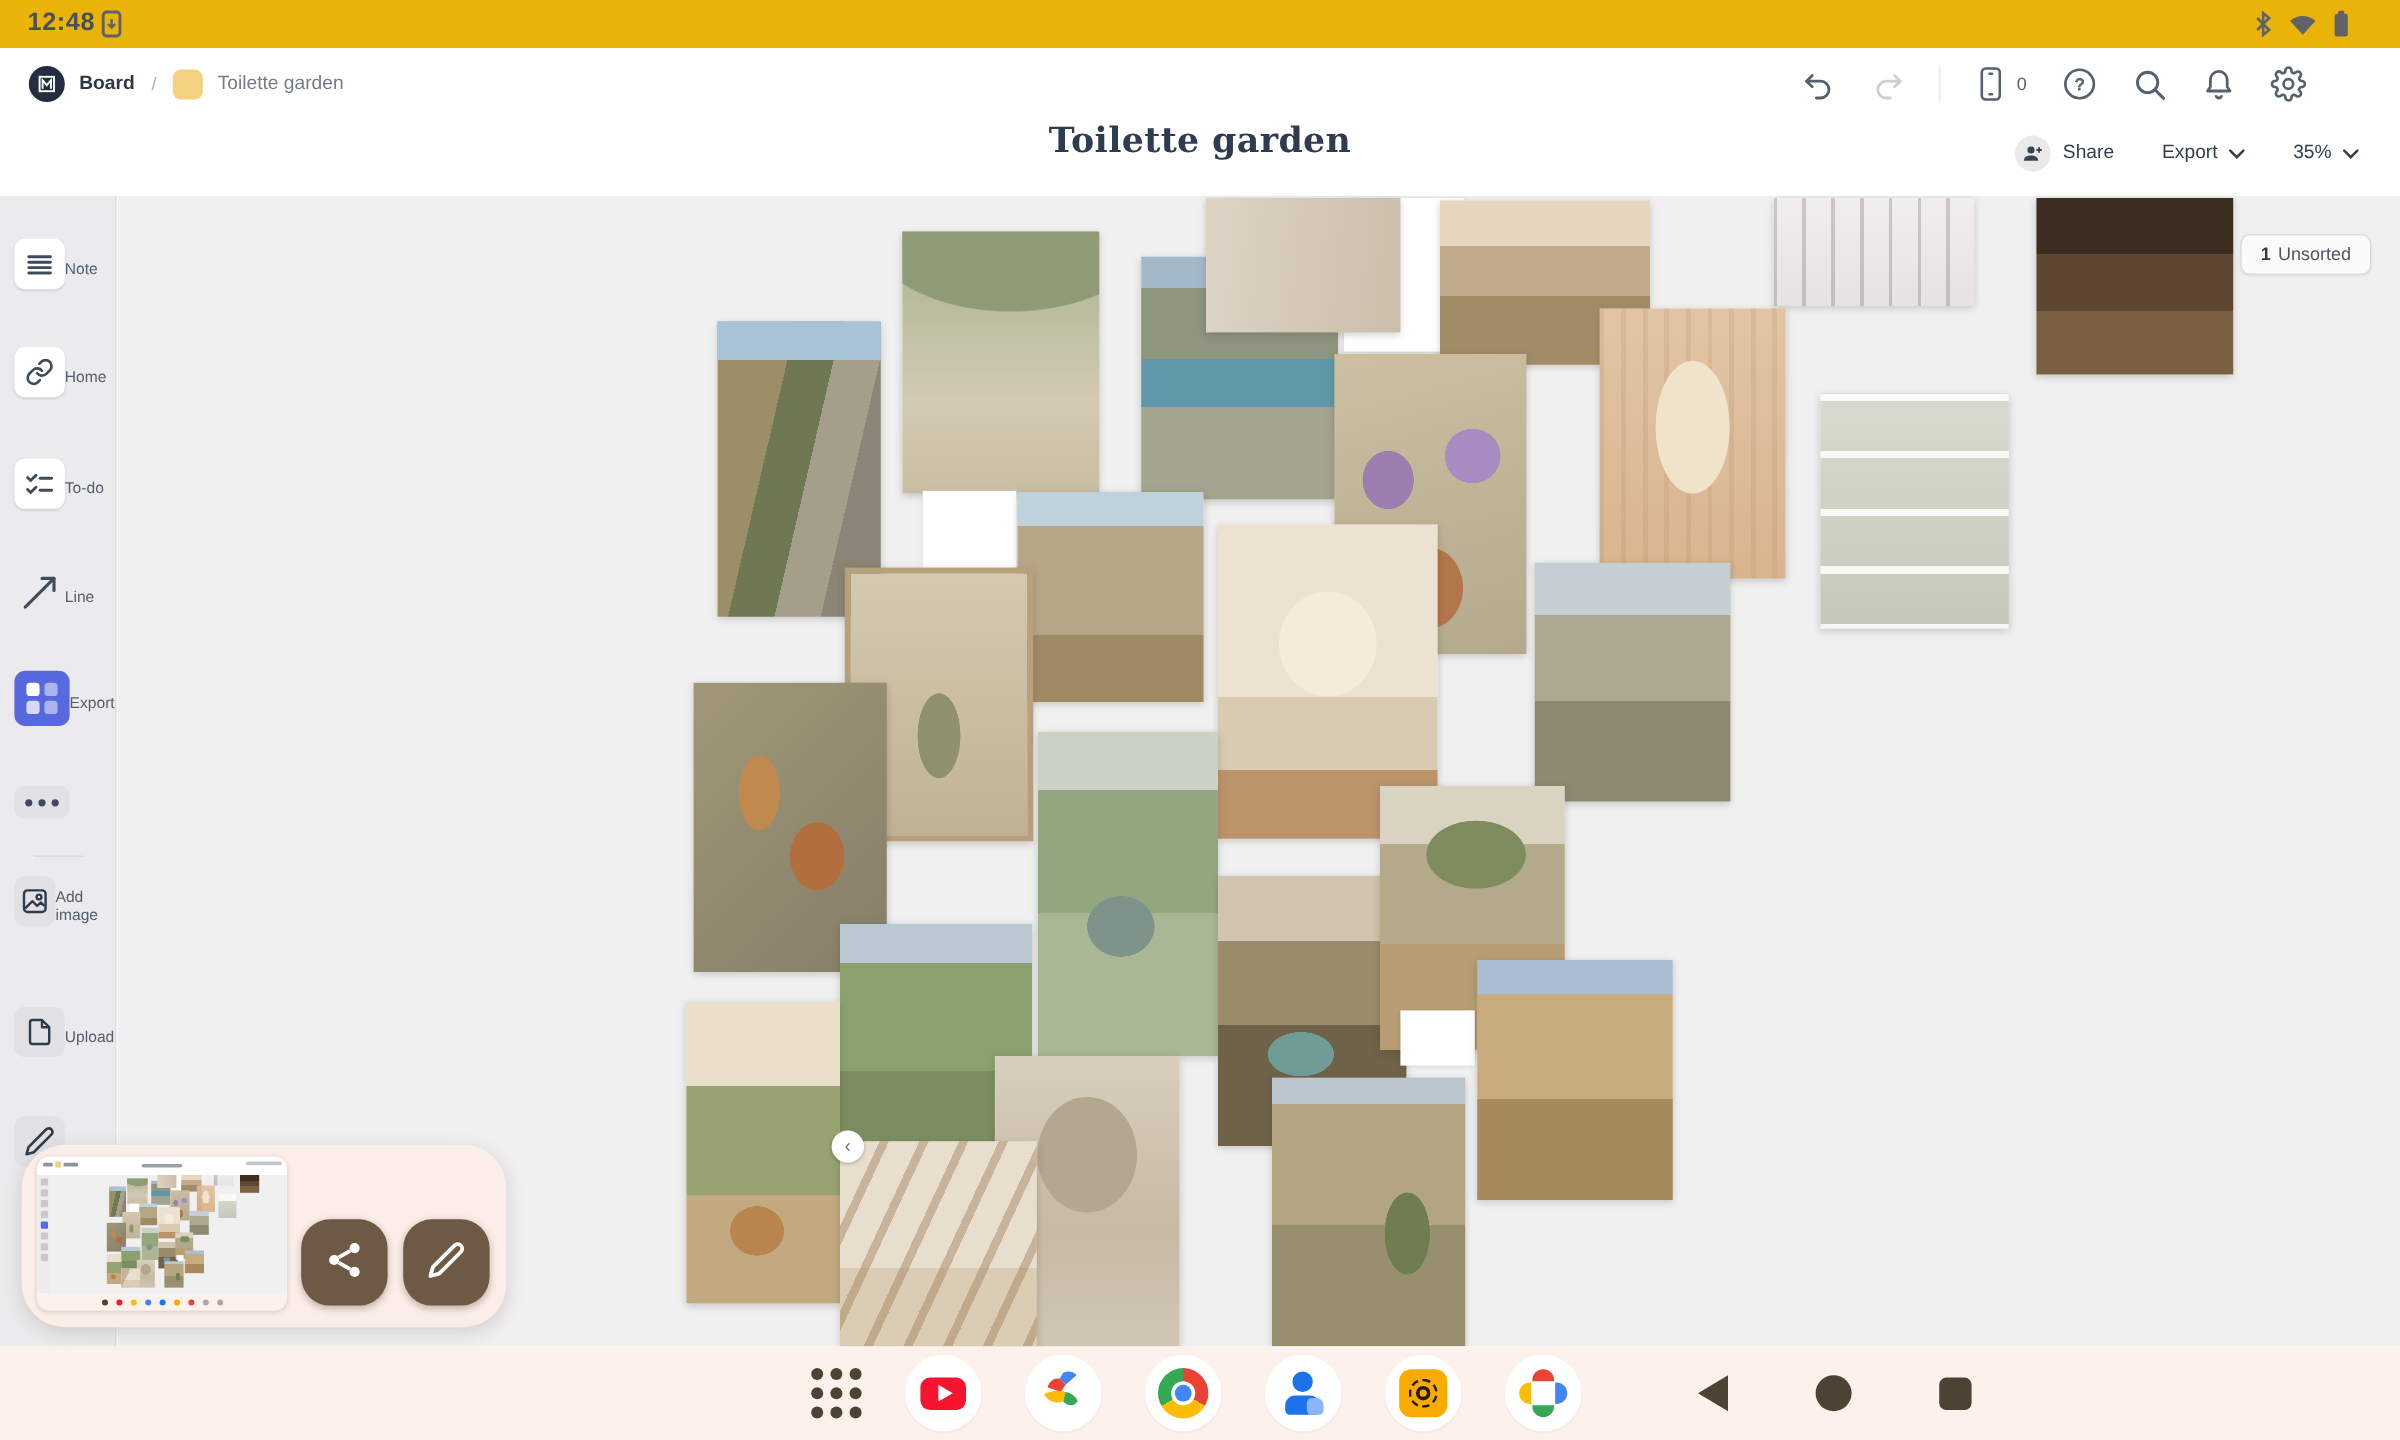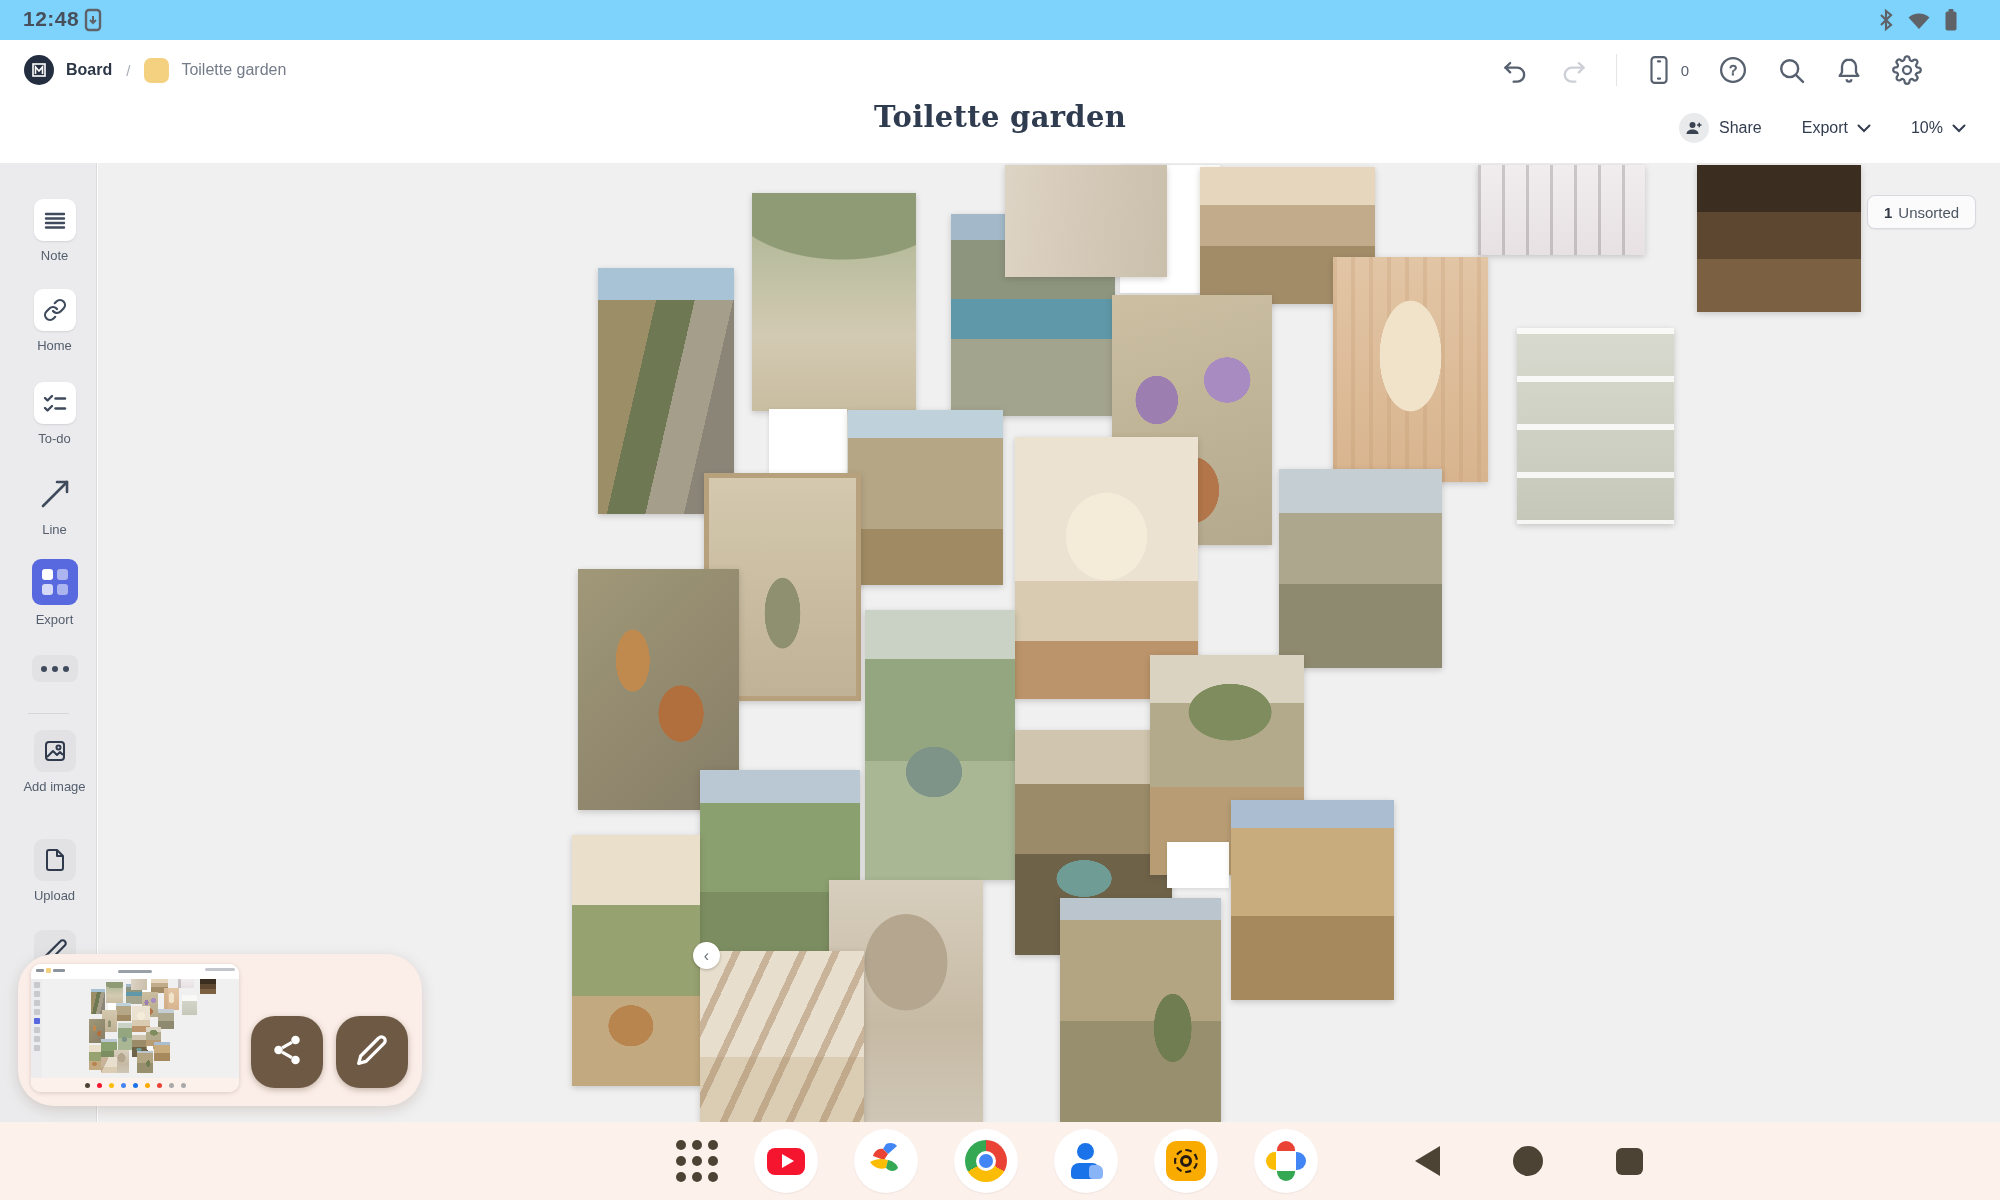--- a/index.html
+++ b/index.html
@@ -1,20 +1,20 @@
 <!DOCTYPE html>
 <html><head>
 <meta charset="utf-8">
 <style>
   * { margin:0; padding:0; box-sizing:border-box; }
   html,body { width:2000px; height:1200px; font-family:"Liberation Sans", sans-serif; }
   #screen { position:relative; width:2000px; height:1200px; background:#ffffff; overflow:hidden; }
 
   
-  .status-bar { position:absolute; top:0; left:0; right:0; height:40px; background:#7dd3fc; z-index:30; }
+  .status-bar { position:absolute; top:0; left:0; right:0; height:40px; background:#eab308; z-index:30; }
   .status-time { position:absolute; left:23px; top:7px; font-size:21px; font-weight:bold; color:#474f5a; letter-spacing:.5px; }
   .status-phone { position:absolute; left:82px; top:8px; }
   .status-right { position:absolute; right:42px; top:8px; display:flex; gap:12px; align-items:center; }
 
   
   .header { position:absolute; top:40px; left:0; right:0; height:123px; background:#fff; z-index:25; }
   .breadcrumb { position:absolute; left:24px; top:12px; display:flex; align-items:center; gap:12px; height:36px; }
   .logo-circle { width:30px; height:30px; border-radius:50%; background:#232f41; display:flex; align-items:center; justify-content:center; }
   .crumb-home { font-size:16px; font-weight:bold; color:#2c3646; }
   .crumb-sep { font-size:15px; color:#a8aeb8; padding:0 2px; }
@@ -31,21 +31,21 @@
   .board-title { position:absolute; top:60px; left:0; right:0; text-align:center;
       font-family:"DejaVu Serif", serif; font-size:29px; font-weight:bold; color:#2f3b4f; letter-spacing:.3px; }
   .action-row { position:absolute; right:34px; top:68px; display:flex; align-items:center; height:40px; }
   .avatar-share { width:30px; height:30px; border-radius:50%; background:#e9eaec; display:flex; align-items:center; justify-content:center; margin-right:10px; }
   .action-label { font-size:16px; color:#323d4f; }
   .gap36 { width:40px; }
   .chev { margin-left:9px; display:flex; align-items:center; }
 
   
   .sidebar { position:absolute; left:0; top:163px; width:97px; height:959px; background:#ebebed; border-right:1px solid #dcdce0; z-index:10; }
-  .tool { position:absolute; left:0; width:97px; display:flex; flex-direction:column; align-items:center;padding-left:12px; }
+  .tool { position:absolute; left:0; width:97px; display:flex; flex-direction:row; align-items:center;padding-left:12px; }
   .tool-card { width:42px; height:42px; border-radius:9px; background:#fff; box-shadow:0 1px 2px rgba(40,40,60,.12); display:flex; align-items:center; justify-content:center; }
   .tool-card.gray { background:#e2e2e5; box-shadow:none; }
   .tool-card.blue { width:46px; height:46px; background:#5868df; box-shadow:none; }
   .tool-card.bare { background:transparent; box-shadow:none; }
   .tool-label { margin-top:7px; font-size:13px; color:#545e6d; }
   .board-grid { display:grid; grid-template-columns:11px 11px; grid-template-rows:11px 11px; gap:4px; }
   .board-grid span { border-radius:3px; }
   .dots-pill { width:46px; height:27px; border-radius:8px; background:#e2e2e5; display:flex; align-items:center; justify-content:center; gap:5px; }
   .dots-pill i { width:6px; height:6px; border-radius:50%; background:#3f4a5c; }
   .side-divider { position:absolute; left:28px; width:41px; height:1px; background:#d6d6d9; }
@@ -220,21 +220,21 @@
       </span>
       <span class="action-label">Share</span>
       <span class="gap36"></span>
       <span class="action-label">Export</span>
       <span class="chev">
         <svg width="14" height="9" viewBox="0 0 14 9" fill="none" stroke="#323d4f" stroke-width="2" stroke-linecap="round">
             <path d="M1.5 1.5L7 7l5.5-5.5"></path>
           </svg>
       </span>
       <span class="gap36"></span>
-      <span class="action-label">10%</span>
+      <span class="action-label">35%</span>
       <span class="chev">
         <svg width="14" height="9" viewBox="0 0 14 9" fill="none" stroke="#323d4f" stroke-width="2" stroke-linecap="round">
             <path d="M1.5 1.5L7 7l5.5-5.5"></path>
           </svg>
       </span>
     </div>
   </div>
 
   <div class="canvas">
     <div id="photo-layer">

